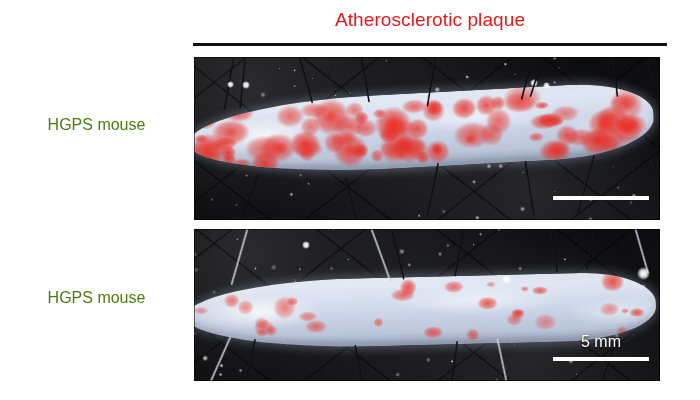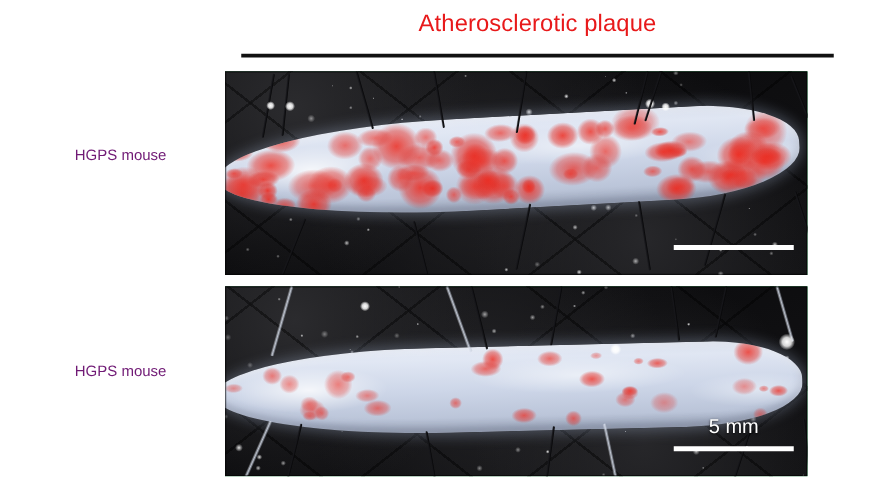--- a/index.html
+++ b/index.html
@@ -46,35 +46,35 @@
     height: 3px;
     background: #111111;
   }
 
   
   .row-label {
     position: absolute;
     left: 4px;
     width: 185px;
     text-align: center;
-    color: #701a75;
-    font-size: 12px;
+    color: #4d7c0f;
+    font-size: 16px;
     line-height: 25px;
   }
   .row-label .l2 { display: block; }
   #label-row-0 { top: 112px; }
   #label-row-1 { top: 285px; }
 
   
   .panel {
     position: absolute;
-    left: 180px;
+    left: 194px;
     width: 466px;
     overflow: hidden;
-    background: #15803d;
+    background: #1d4ed8;
   }
   #panel-0 { top: 57px;  height: 163px; }
   #panel-1 { top: 229px; height: 152px; }
 
   
   .dish {
     position: absolute;
     inset: 0;
     background:
       radial-gradient(circle at 12% 18%, #2b2b2e 0%, rgba(43,43,46,0) 34%),

